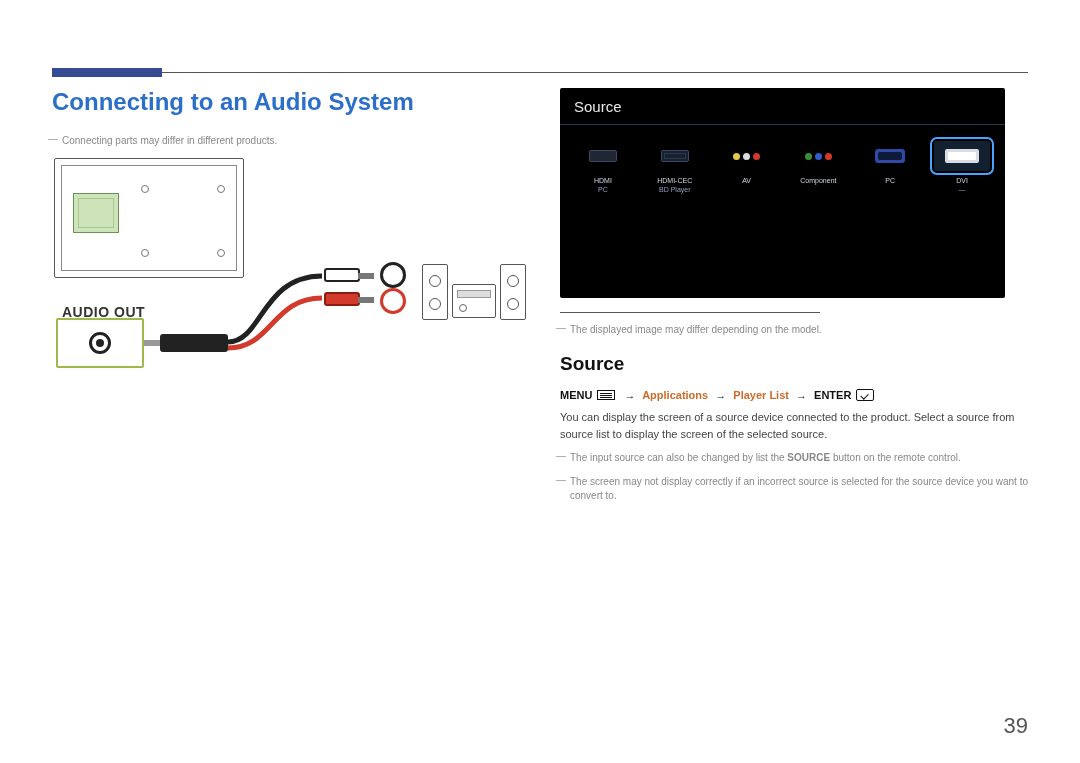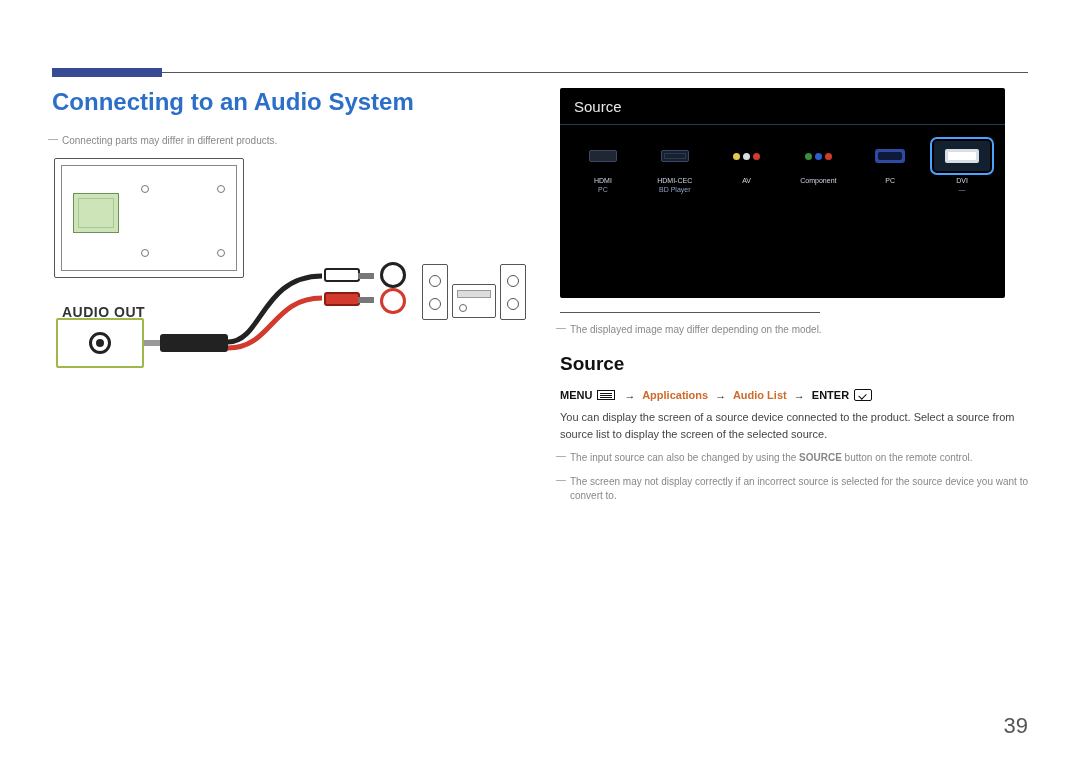--- a/index.html
+++ b/index.html
@@ -207,29 +207,29 @@
       <div class="footnote">The displayed image may differ depending on the model.</div>
 
       <h2 class="sub">Source</h2>
 
       <div class="navline">
         <span class="bold">MENU</span>
         <span class="mi"></span>
         <span class="arrow">→</span>
         <span class="hl">Applications</span>
         <span class="arrow">→</span>
-        <span class="hl">Audio List</span>
+        <span class="hl">Player List</span>
         <span class="arrow">→</span>
         <span class="bold">ENTER</span>
         <span class="ei"></span>
       </div>
 
       <p class="body">You can display the screen of a source device connected to the product. Select a source from source list to display the screen of the selected source.</p>
 
       <div class="footnote">
-        <span>The input source can also be changed by using the </span><b>SOURCE</b><span> button on the remote control.</span>
+        <span>The input source can also be changed by list the </span><b>SOURCE</b><span> button on the remote control.</span>
       </div>
       <div class="footnote">The screen may not display correctly if an incorrect source is selected for the source device you want to convert to.</div>
     </div>
   </div>
 
   <div class="page-num">39</div>
 </div>
 
 </body></html>

